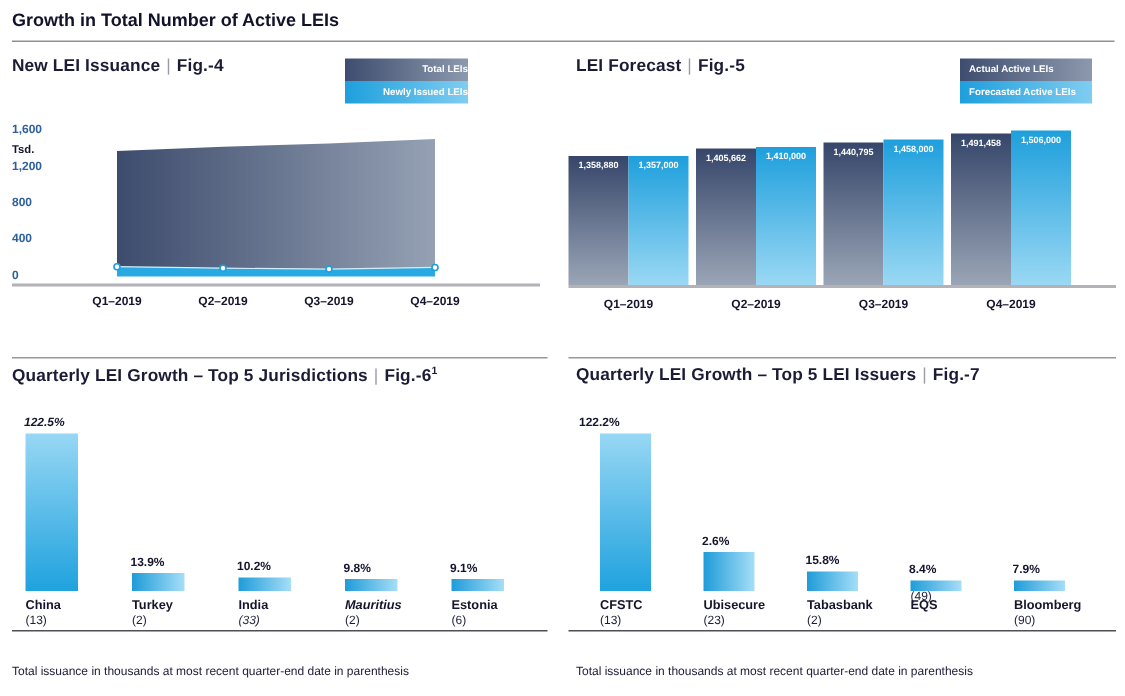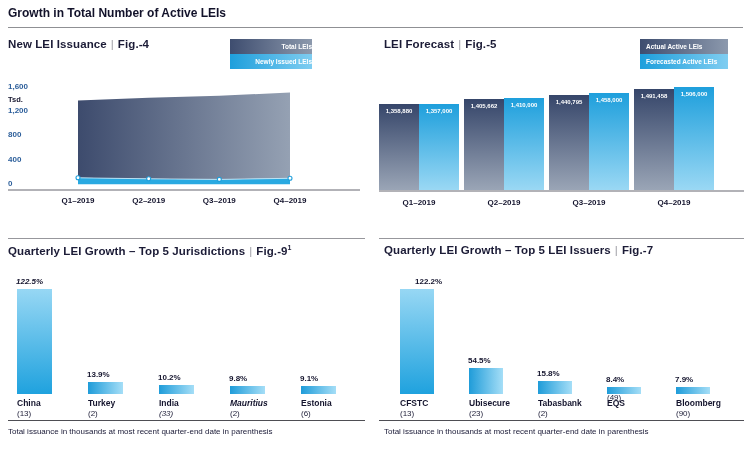--- a/index.html
+++ b/index.html
@@ -33,21 +33,21 @@
   .f5-axis{position:absolute;left:0;top:157px;width:365px;height:2px;background:#B2B2B7;}
   .f5-xlabel{position:absolute;top:165px;width:80px;text-align:center;font-size:8px;font-weight:bold;color:#15152E;}
   
   .sb-bar{position:absolute;}
   .bar-v{background:linear-gradient(to top,#1FA2DE,#97D7F4);}
   .bar-h{background:linear-gradient(to right,#1F9CD9,#A5DEF7);}
   .sb-pct{position:absolute;font-size:8px;font-weight:bold;color:#15152E;white-space:nowrap;}
   .sb-name{position:absolute;font-size:8.5px;font-weight:bold;color:#15152E;white-space:nowrap;}
   .sb-count{position:absolute;font-size:8px;color:#1C1C36;white-space:nowrap;}
   .rule-bottom{position:absolute;left:0;top:181px;width:100%;height:0;border-top:1.8px solid #4E4E54;}
-  .footnote{position:absolute;left:0;top:188px;font-size:8px;color:#20203C;}
+  .footnote{position:absolute;left:0;top:204px;font-size:8px;color:#20203C;}
   #panel-fig7 .footnote{left:5px;}
   .f4-xlab{font-size:8px;font-weight:bold;fill:#15152E;}
   .f4-ylab{font-size:8px;font-weight:bold;fill:#2D5F9B;}
 </style>
 </head>
 <body>
 
 <div class="page">
   <div class="page-title">Growth in Total Number of Active LEIs</div>
   <div class="rule-top"></div>
@@ -132,21 +132,21 @@
             <span class="f5-val">1,506,000</span>
           </div>
         </div>
         <div class="f5-xlabel" style="left: 255px;">Q4–2019</div>
       </div>
     <div class="f5-axis"></div>
   </section>
 
   <section class="panel" id="panel-fig6">
     <div class="panel-title">
-      <span>Quarterly LEI Growth – Top 5 Jurisdictions</span><span class="pipe">|</span><span>Fig.-9</span><sup>1</sup>
+      <span>Quarterly LEI Growth – Top 5 Jurisdictions</span><span class="pipe">|</span><span>Fig.-6</span><sup>1</sup>
     </div>
     <div id="fig6-chart">
         <div class="sb-bar bar-v" style="left: 9px; top: 50px; width: 35px; height: 105px;"></div>
         <div class="sb-pct" style="left: 8px; top: 38px; font-style: italic;">122.5%</div>
         <div class="sb-name" style="left: 9px; top: 159px;">China</div>
         <div class="sb-count" style="left: 9px; top: 170px;">(13)</div>
         <div class="sb-bar bar-h" style="left: 80px; top: 143.1px; width: 35px; height: 11.9px;"></div>
         <div class="sb-pct" style="left: 79px; top: 131.1px;">13.9%</div>
         <div class="sb-name" style="left: 80px; top: 159px;">Turkey</div>
         <div class="sb-count" style="left: 80px; top: 170px;">(2)</div>
@@ -166,25 +166,25 @@
     <div class="rule-bottom"></div>
     <div class="footnote">Total issuance in thousands at most recent quarter-end date in parenthesis</div>
   </section>
 
   <section class="panel" id="panel-fig7">
     <div class="panel-title">
       <span>Quarterly LEI Growth – Top 5 LEI Issuers</span><span class="pipe">|</span><span>Fig.-7</span>
     </div>
     <div id="fig7-chart">
         <div class="sb-bar bar-v" style="left: 21px; top: 50.3px; width: 34px; height: 104.7px;"></div>
-        <div class="sb-pct" style="left: 36px; top: 38.3px;">122.2%</div>
+        <div class="sb-pct" style="left: 7px; top: 38.3px;">122.2%</div>
         <div class="sb-name" style="left: 21px; top: 159px;">CFSTC</div>
         <div class="sb-count" style="left: 21px; top: 170px;">(13)</div>
         <div class="sb-bar bar-h" style="left: 90px; top: 128.6px; width: 34px; height: 26.4px;"></div>
-        <div class="sb-pct" style="left: 89px; top: 116.6px;">54.5%</div>
+        <div class="sb-pct" style="left: 89px; top: 116.6px;">2.6%</div>
         <div class="sb-name" style="left: 90px; top: 159px;">Ubisecure</div>
         <div class="sb-count" style="left: 90px; top: 170px;">(23)</div>
         <div class="sb-bar bar-h" style="left: 159px; top: 141.5px; width: 34px; height: 13.5px;"></div>
         <div class="sb-pct" style="left: 158px; top: 129.5px;">15.8%</div>
         <div class="sb-name" style="left: 159px; top: 159px;">Tabasbank</div>
         <div class="sb-count" style="left: 159px; top: 170px;">(2)</div>
         <div class="sb-bar bar-h" style="left: 228px; top: 147.8px; width: 34px; height: 7.2px;"></div>
         <div class="sb-pct" style="left: 227px; top: 135.8px;">8.4%</div>
         <div class="sb-name" style="left: 228px; top: 159px;">EQS</div>
         <div class="sb-count" style="left: 228px; top: 154px;">(49)</div>

